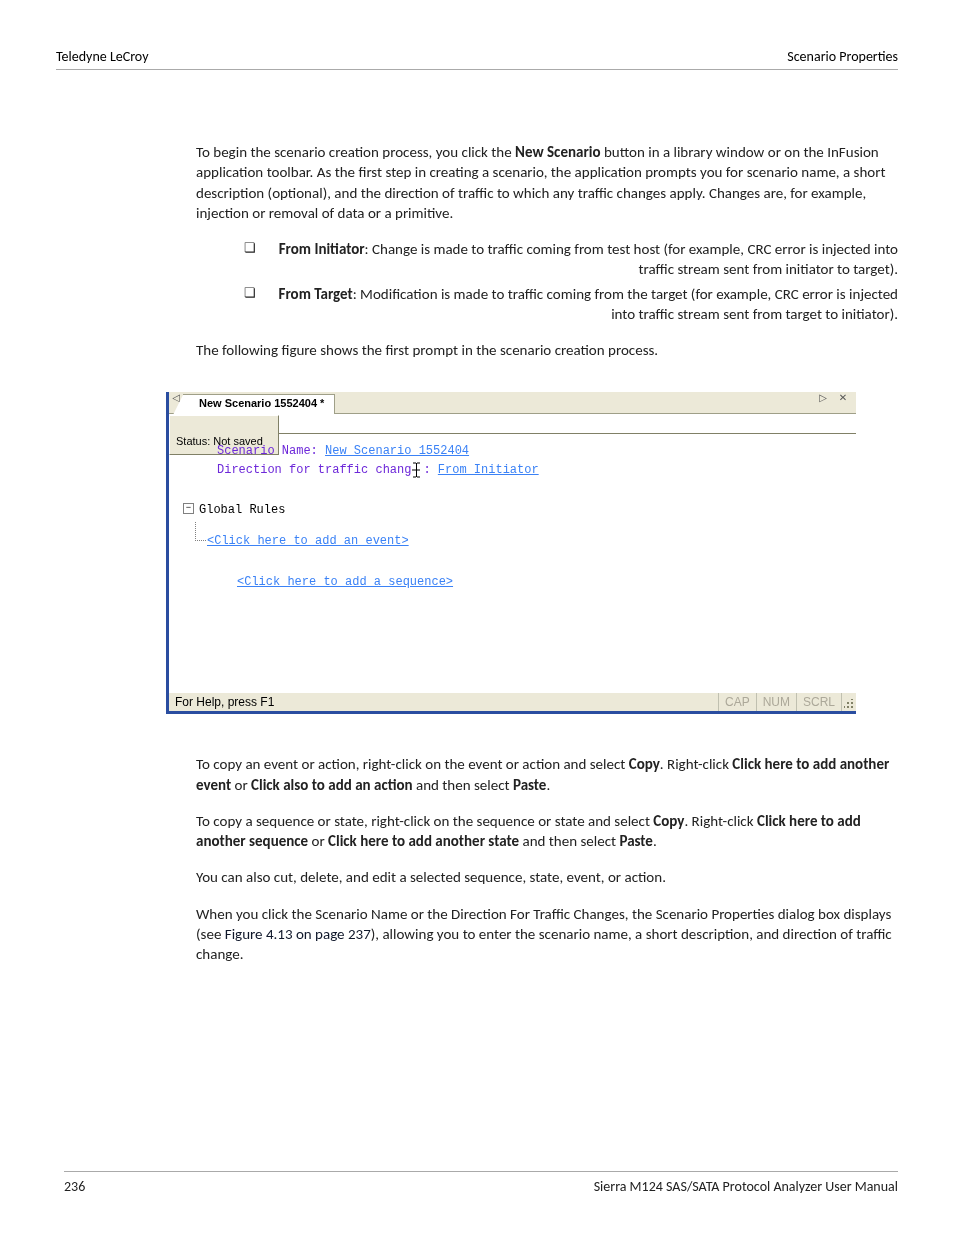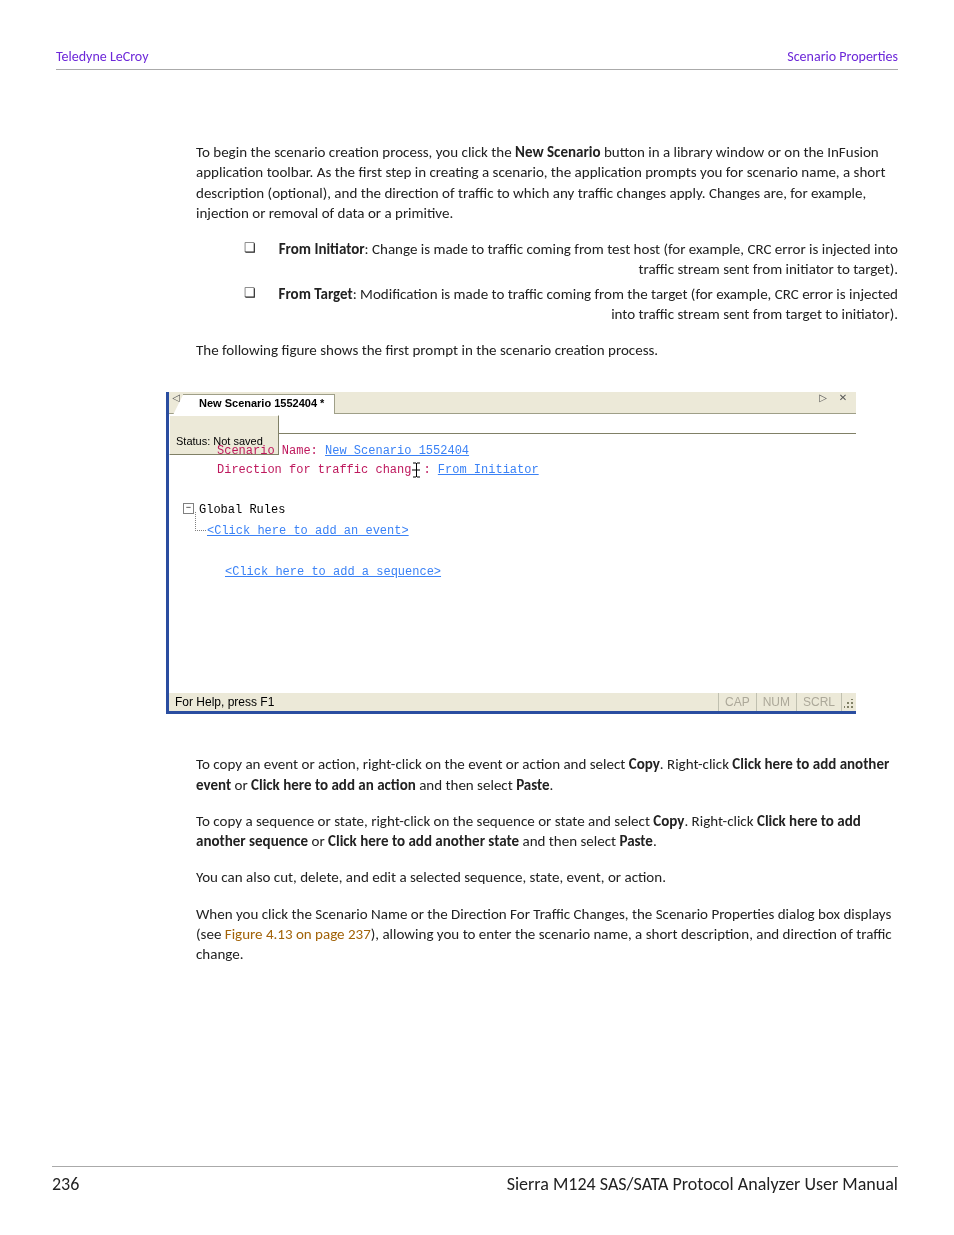--- a/index.html
+++ b/index.html
@@ -15,21 +15,21 @@
   .page {
     width: 954px;
     padding: 48px 56px 40px 56px;
     position: relative;
     min-height: 1235px;
   }
   .running-header {
     display: flex;
     justify-content: space-between;
     font-size: 14px;
-    color: #6d28d9;
+    color: #000000;
     border-bottom: 1px solid #aaa;
     padding-bottom: 4px;
     margin-bottom: 72px;
   }
   .body-col {
     margin-left: 140px;
     margin-right: 0px;
   }
   .body-col p { margin: 0 0 16px 0; line-height: 1.35; }
   .body-col ul { margin: 0 0 16px 0; padding-left: 72px; list-style: none; text-align: right; }
@@ -116,37 +116,37 @@
   .editor {
     background: #fff;
     font-family: "Courier New", monospace;
     font-size: 12px;
     padding: 8px 12px 8px 12px;
     height: 258px;
     color: #000;
     line-height: 1.55;
   }
   .editor-indent1 { margin-left: 36px; }
-  .editor .label { color: #be185d; }
+  .editor .label { color: #6d28d9; }
   .editor .link { color: #3b82f6; text-decoration: underline; cursor: pointer; }
   .tree-node { position: relative; margin-left: 18px; margin-top: 22px; }
   .tree-toggle {
     position: absolute; left: -16px; top: 2px;
     width: 11px; height: 11px;
     border: 1px solid #808080;
     background: #fff; font-size: 9px; line-height: 9px;
     text-align: center; cursor: pointer;
   }
-  .tree-child { position: relative; margin-left: 8px; margin-top: 2px; }
+  .tree-child { position: relative; margin-left: 8px; margin-top: 12px; }
   .tree-child::before {
     content:"";
     position:absolute; left:-12px; top:-10px; width:10px; height:18px;
     border-left:1px dotted #808080; border-bottom:1px dotted #808080;
   }
-  .seq-link { margin-left: 44px; margin-top: 22px; }
+  .seq-link { margin-left: 56px; margin-top: 22px; }
   .cursor-icon {
     position: relative; display: inline-block; width: 12px; height: 14px;
     vertical-align: -4px;
   }
   .cursor-icon svg { position: absolute; top: -2px; left: -2px; }
   .bottombar {
     display: flex;
     background: #ece9d8;
     border-top: 1px solid #fff;
     height: 19px;
@@ -164,31 +164,31 @@
     width:10px; height:10px;
     background:
       radial-gradient(circle at 8px 8px,#808066 1px,transparent 1.2px),
       radial-gradient(circle at 8px 4px,#808066 1px,transparent 1.2px),
       radial-gradient(circle at 4px 8px,#808066 1px,transparent 1.2px),
       radial-gradient(circle at 8px 0px,#808066 1px,transparent 1.2px),
       radial-gradient(circle at 4px 4px,#808066 1px,transparent 1.2px),
       radial-gradient(circle at 0px 8px,#808066 1px,transparent 1.2px);
   }
 
-  .xref { color: #a16207; cursor: pointer; }
+  .xref { color: #0f172a; cursor: pointer; }
 
   .running-footer {
     position: absolute;
     bottom: 40px;
-    left: 52px; right: 56px;
+    left: 64px; right: 56px;
     display: flex;
     justify-content: space-between;
     border-top: 1px solid #aaa;
     padding-top: 6px;
-    font-size: 18px;
+    font-size: 14px;
   }
 </style>
 </head>
 <body>
 
 <div class="page">
 
   <div class="running-header">
     <span>Teledyne LeCroy</span>
     <span>Scenario Properties</span>
@@ -260,21 +260,21 @@
         <div class="ind">NUM</div>
         <div class="ind">SCRL</div>
         <div class="grip"></div>
       </div>
 
     </div>
   </div>
 
   <div class="body-col">
     <p>
-      <span>To copy an event or action, right-click on the event or action and select </span><b>Copy</b><span>. Right-click </span><b>Click here to add another event</b><span> or </span><b>Click here to add an action</b><span> and then select </span><b>Paste</b><span>.</span>
+      <span>To copy an event or action, right-click on the event or action and select </span><b>Copy</b><span>. Right-click </span><b>Click here to add another event</b><span> or </span><b>Click also to add an action</b><span> and then select </span><b>Paste</b><span>.</span>
     </p>
 
     <p>
       <span>To copy a sequence or state, right-click on the sequence or state and select </span><b>Copy</b><span>. Right-click </span><b>Click here to add another sequence</b><span> or </span><b>Click here to add another state</b><span> and then select </span><b>Paste</b><span>.</span>
     </p>
 
     <p>You can also cut, delete, and edit a selected sequence, state, event, or action.</p>
 
     <p>
       <span>When you click the Scenario Name or the Direction For Traffic Changes, the Scenario Properties dialog box displays (see </span><span class="xref">Figure 4.13 on page 237</span><span>), allowing you to enter the scenario name, a short description, and direction of traffic change.</span>

